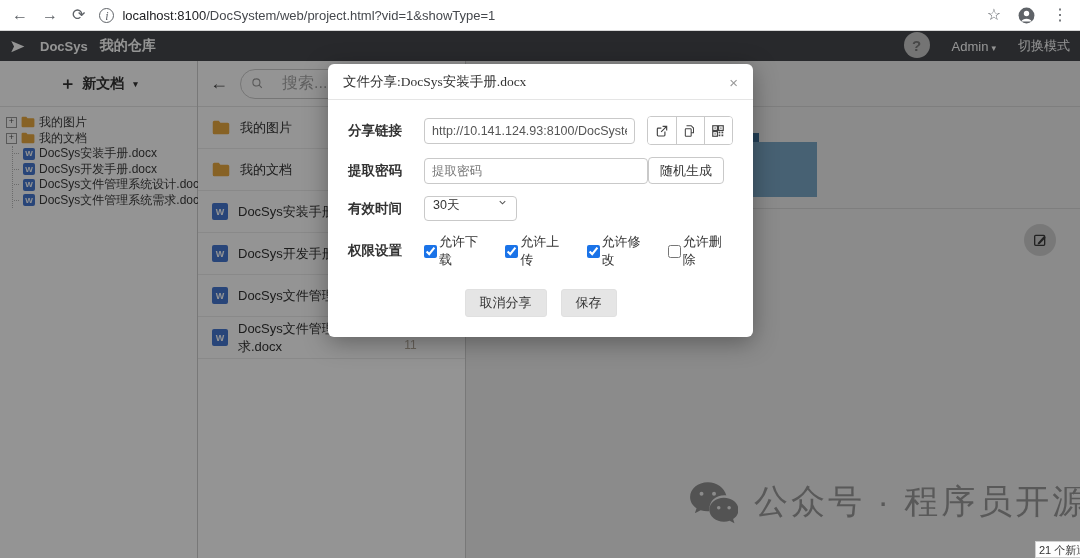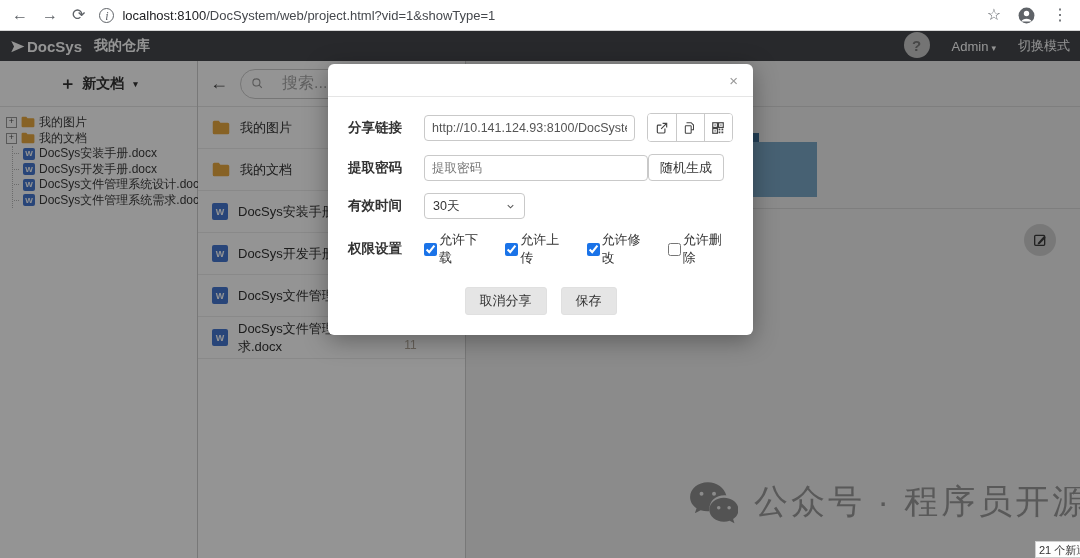--- a/index.html
+++ b/index.html
@@ -16,21 +16,21 @@
     width:13px;height:13px;display:grid;place-items:center;font-family:"Liberation Serif",serif;font-style:italic;}
   .url-host{color:#202124;}
   .url-rest{color:#45484d;}
   .browser-right{display:flex;align-items:center;gap:16px;margin-left:auto;}
 
   
   .page{position:absolute;top:31px;left:0;width:1080px;height:527px;overflow:hidden;background:#fff;}
 
   .app-header{height:30px;background:#45484d;display:flex;align-items:center;
     padding:0 10px;color:#fff;position:relative;z-index:2;}
-  .brand{display:flex;align-items:center;gap:2px;font-weight:bold;font-size:15px;}
+  .brand{display:flex;align-items:center;gap:15px;font-weight:bold;font-size:13px;}
   .repo-title{font-weight:bold;font-size:14px;margin-left:12px;}
   .header-right{margin-left:auto;display:flex;align-items:center;gap:22px;font-size:13px;}
   .hdr-avatar{width:26px;height:26px;border-radius:50%;background:#c9c9c9;color:#7a7a7a;
     display:grid;place-items:center;font-size:15px;font-weight:bold;margin-top:-2px;}
   .caret{font-size:9px;margin-left:3px;}
 
   .main{display:flex;height:497px;position:relative;z-index:1;}
 
   
   .sidebar{width:198px;border-right:1px solid #cfcfcf;background:#fff;box-sizing:border-box;}
@@ -83,22 +83,22 @@
   .modal-body{padding:16px 20px 2px;}
   .form-row{display:flex;align-items:center;margin-bottom:12px;}
   .form-label{width:76px;flex:none;font-weight:bold;font-size:13.5px;color:#333;}
   .text-input{width:208px;height:24px;border:1px solid #c9c9c9;border-radius:4px;padding:0 7px;
     font-size:12.5px;color:#555;font-family:"Liberation Sans",sans-serif;outline:none;}
   .btn-group{margin-left:12px;display:flex;border:1px solid #c9c9c9;border-radius:4px;overflow:hidden;background:#fff;}
   .icon-btn{width:29px;height:27px;display:grid;place-items:center;cursor:pointer;background:#fff;}
   .icon-btn + .icon-btn{border-left:1px solid #c9c9c9;}
   .ghost-btn{height:27px;padding:0 11px;background:#fff;border:1px solid #c9c9c9;
     border-radius:4px;font-size:13px;color:#333;cursor:pointer;font-family:"Liberation Sans",sans-serif;}
-  .select-box{width:101px;height:25px;border:1px solid #c9c9c9;border-radius:4px;display:flex;
-    align-items:center;padding:12px 8px;font-size:12.5px;color:#333;cursor:pointer;box-sizing:border-box;}
+  .select-box{width:93px;height:25px;border:1px solid #c9c9c9;border-radius:4px;display:flex;
+    align-items:flex-start;padding:0 8px;font-size:12.5px;color:#333;cursor:pointer;box-sizing:border-box;}
   .select-box .chev{margin-left:auto;}
   .perm-group{display:flex;align-items:center;gap:16px;font-size:13px;color:#333;}
   .perm-item{display:flex;align-items:center;gap:2px;cursor:pointer;}
   .perm-item input{width:13px;height:13px;margin:0;accent-color:#1a73e8;}
   .modal-footer{display:flex;justify-content:center;gap:14px;padding:6px 0 20px;}
   .footer-btn{background:#e5e5e5;border:1px solid #e0e0e0;border-radius:3px;height:28px;
     padding:0 14px;font-size:13px;color:#333;cursor:pointer;font-family:"Liberation Sans",sans-serif;}
 
   .toast{position:absolute;left:1035px;bottom:0;width:70px;height:17px;background:#fdfdfd;
     border:1px solid #cfcfcf;font-size:11px;color:#333;padding:1px 3px;white-space:nowrap;
@@ -298,20 +298,21 @@
     <svg width="50" height="44">
         <use href="#sym-wechat"></use>
       </svg>
     <span>公众号 · 程序员开源栈</span>
   </div>
 
   <div class="overlay"></div>
 
   <div class="modal">
     <div class="modal-header">
+      <span class="modal-title">文件分享:DocSys安装手册.docx</span>
       <span class="modal-close">×</span>
     </div>
     <div class="modal-body">
       <div class="form-row">
         <span class="form-label">分享链接</span>
         <input class="text-input" type="text" value="http://10.141.124.93:8100/DocSystem/web/proj" style="">
         <div class="btn-group">
           <span class="icon-btn">
             <svg width="14" height="14">
                 <use href="#sym-external"></use>

